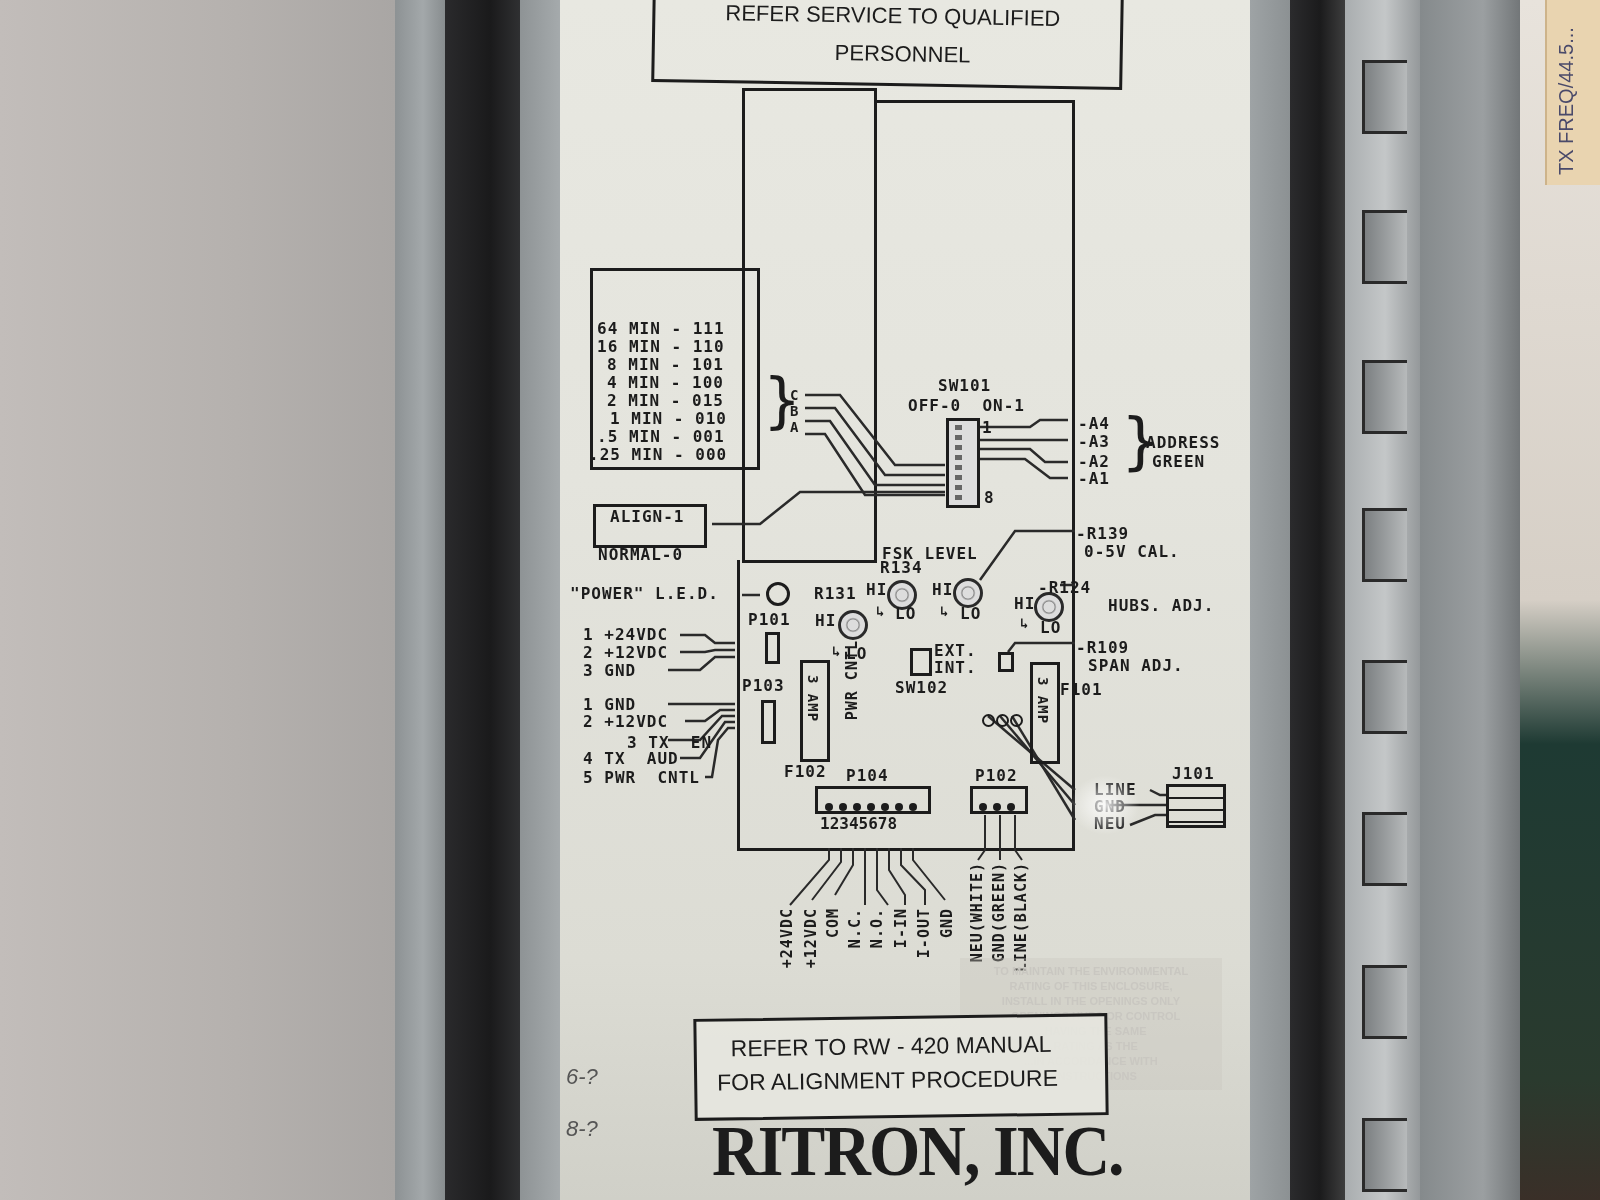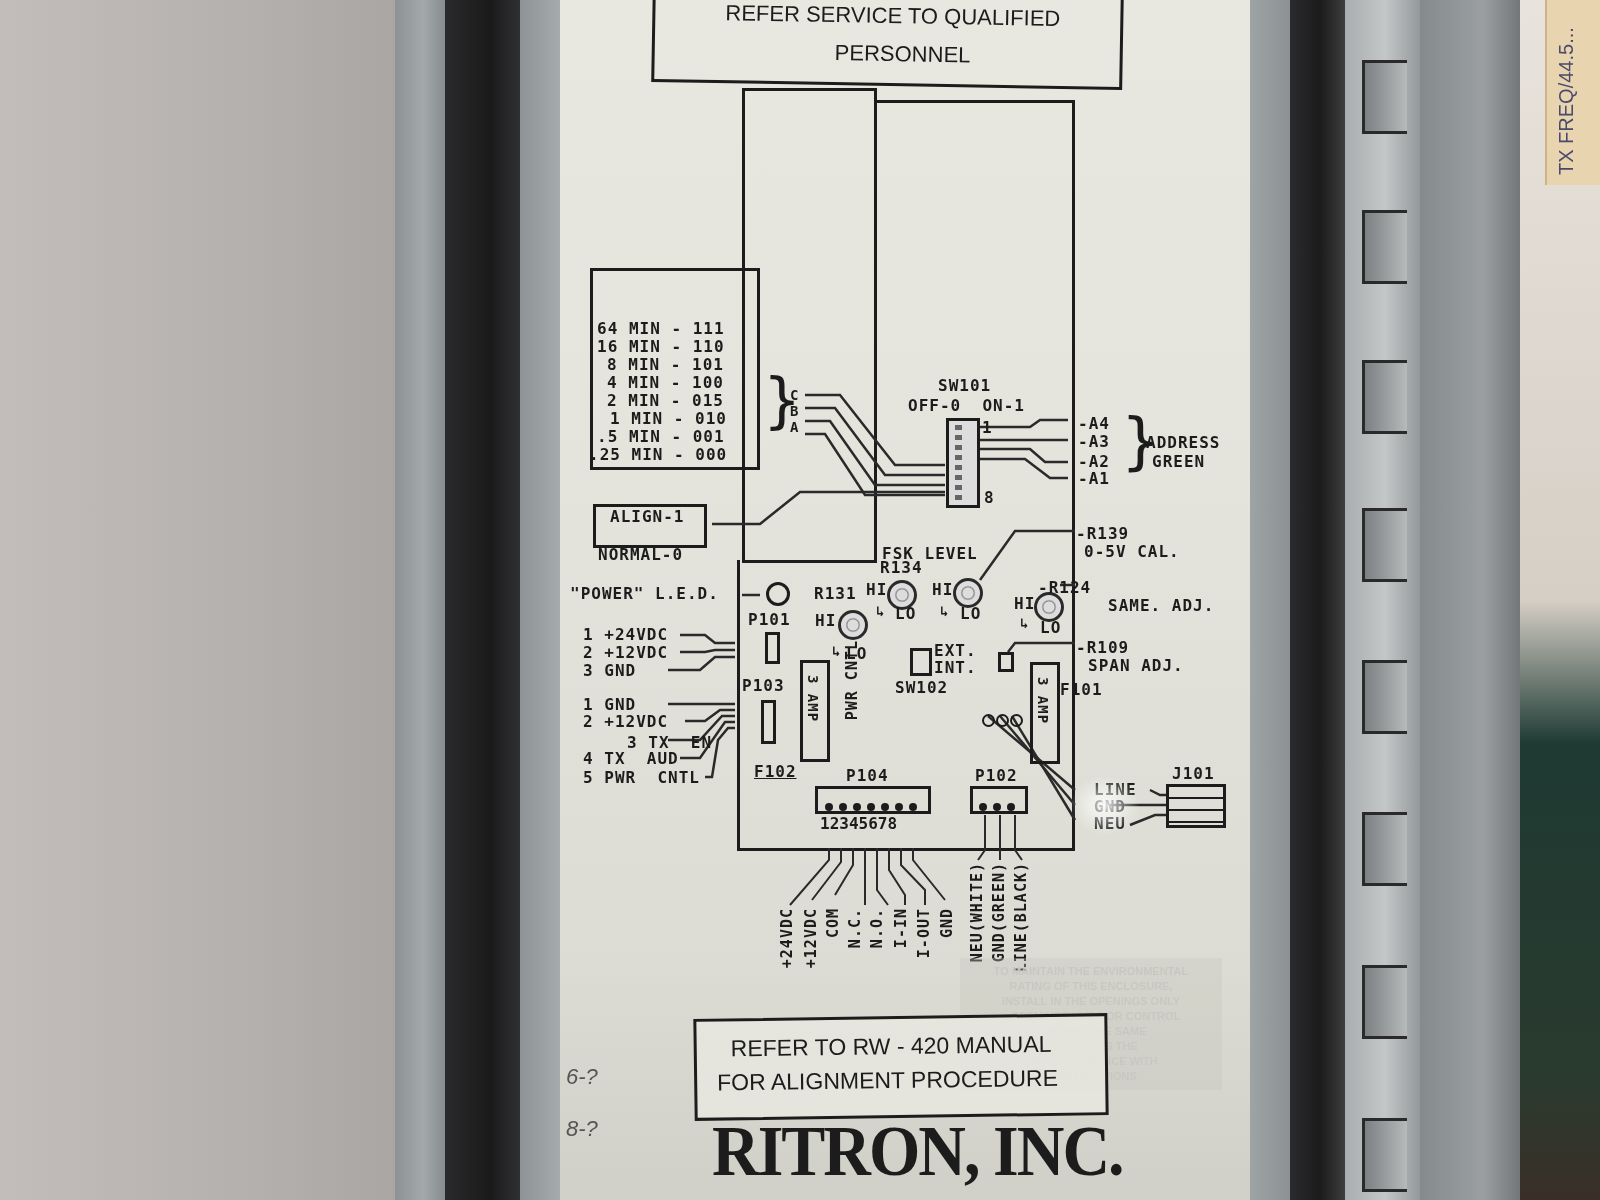--- a/index.html
+++ b/index.html
@@ -174,21 +174,21 @@
 <div class="box" style="left:761px;top:700px;width:9px;height:38px;"></div>
 <div class="t" style="left:583px;top:697px;"><span>1</span> <span>GND</span></div>
 <div class="t" style="left:583px;top:714px;"><span>2</span> <span>+12VDC</span></div>
 <div class="t" style="left:583px;top:735px;margin-left:44px;"><span>3</span> <span>TX  EN</span></div>
 <div class="t" style="left:583px;top:751px;"><span>4</span> <span>TX  AUD</span></div>
 <div class="t" style="left:583px;top:770px;"><span>5</span> <span>PWR  CNTL</span></div>
 
 <div class="box" style="left:800px;top:660px;width:24px;height:96px;">
   <div class="t vert" style="left:3px;top:12px;font-size:14px;">3 AMP</div>
 </div>
-<div class="t" style="left:754px;top:764px;text-decoration:underline;">F102</div>
+<div class="t" style="left:784px;top:764px;">F102</div>
 <div class="t vert" style="left:845px;top:640px;font-size:15px;transform:rotate(180deg);">PWR CNTL</div>
 
 <div class="t" style="left:814px;top:586px;">R131</div>
 <div class="pot" style="left:838px;top:610px;"></div>
 <div class="t" style="left:815px;top:613px;">HI</div>
 <div class="t" style="left:832px;top:644px;font-size:14px;">↳</div>
 <div class="t" style="left:846px;top:646px;">LO</div>
 
 <div class="t" style="left:882px;top:546px;">FSK LEVEL</div>
 <div class="t" style="left:880px;top:560px;">R134</div>
@@ -202,21 +202,21 @@
 <div class="t" style="left:940px;top:604px;font-size:14px;">↳</div>
 <div class="t" style="left:960px;top:606px;">LO</div>
 <div class="t" style="left:1076px;top:526px;">-R139</div>
 <div class="t" style="left:1084px;top:544px;">0-5V CAL.</div>
 
 <div class="pot" style="left:1034px;top:592px;"></div>
 <div class="t" style="left:1014px;top:596px;">HI</div>
 <div class="t" style="left:1020px;top:616px;font-size:14px;">↳</div>
 <div class="t" style="left:1040px;top:620px;">LO</div>
 <div class="t" style="left:1038px;top:580px;">-R124</div>
-<div class="t" style="left:1108px;top:598px;">SAME. ADJ.</div>
+<div class="t" style="left:1108px;top:598px;">HUBS. ADJ.</div>
 
 <div class="box" style="left:998px;top:652px;width:10px;height:14px;"></div>
 <div class="t" style="left:1076px;top:640px;">-R109</div>
 <div class="t" style="left:1088px;top:658px;">SPAN ADJ.</div>
 
 <div class="box" style="left:910px;top:648px;width:16px;height:22px;"></div>
 <div class="t" style="left:934px;top:643px;">EXT.</div>
 <div class="t" style="left:934px;top:660px;">INT.</div>
 <div class="t" style="left:895px;top:680px;">SW102</div>
 

